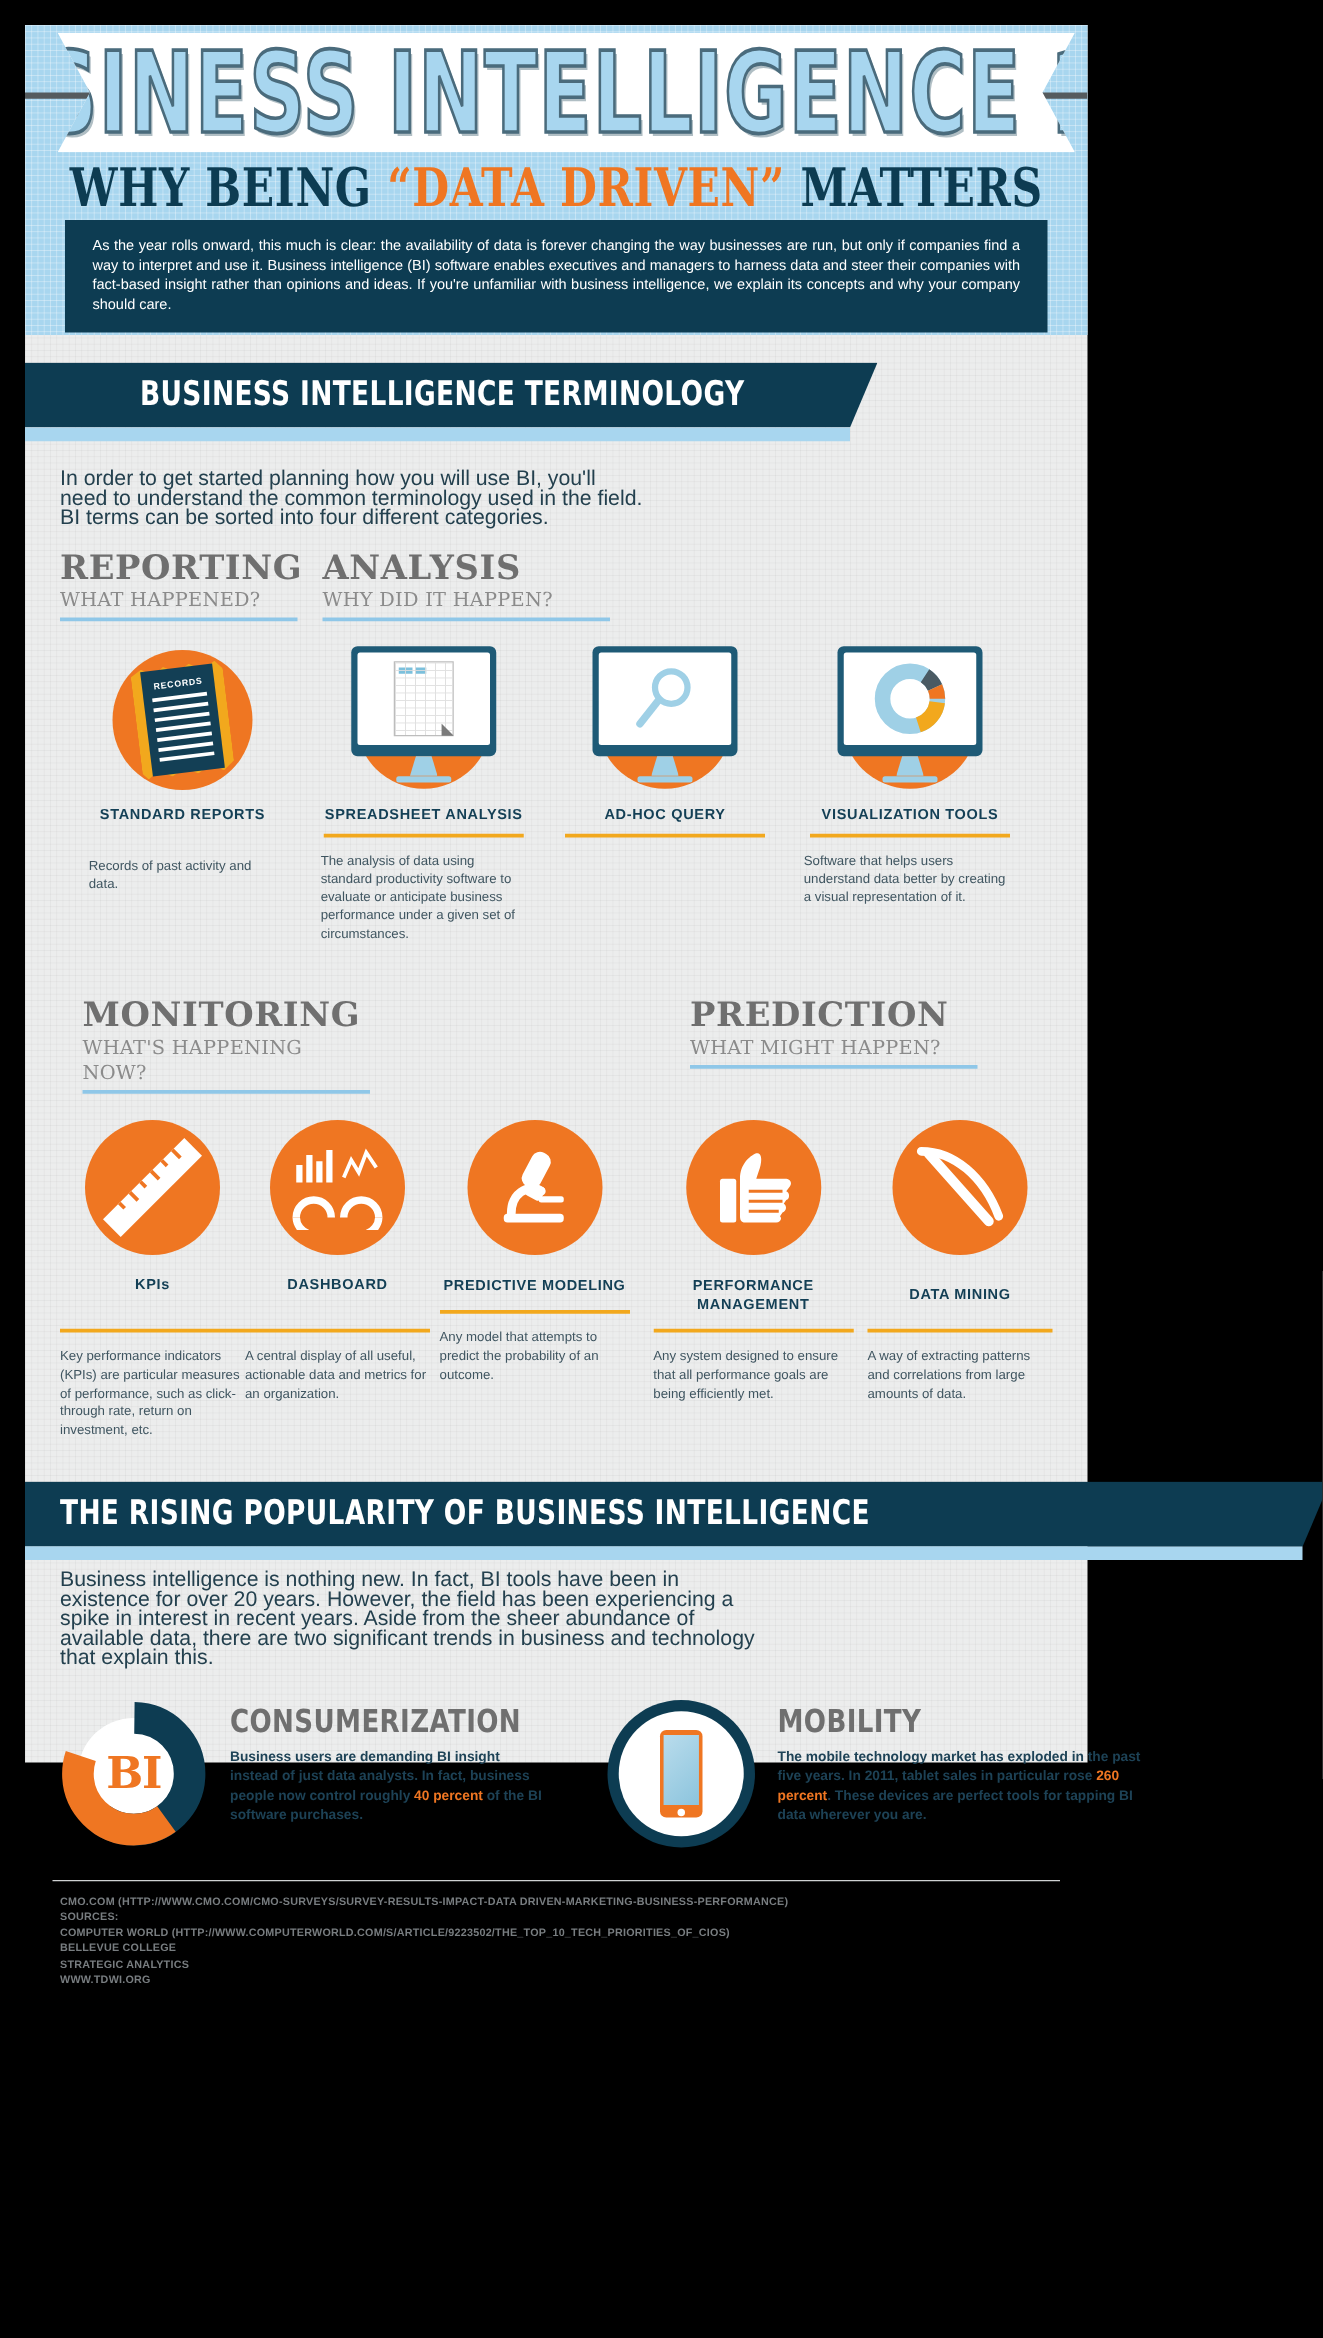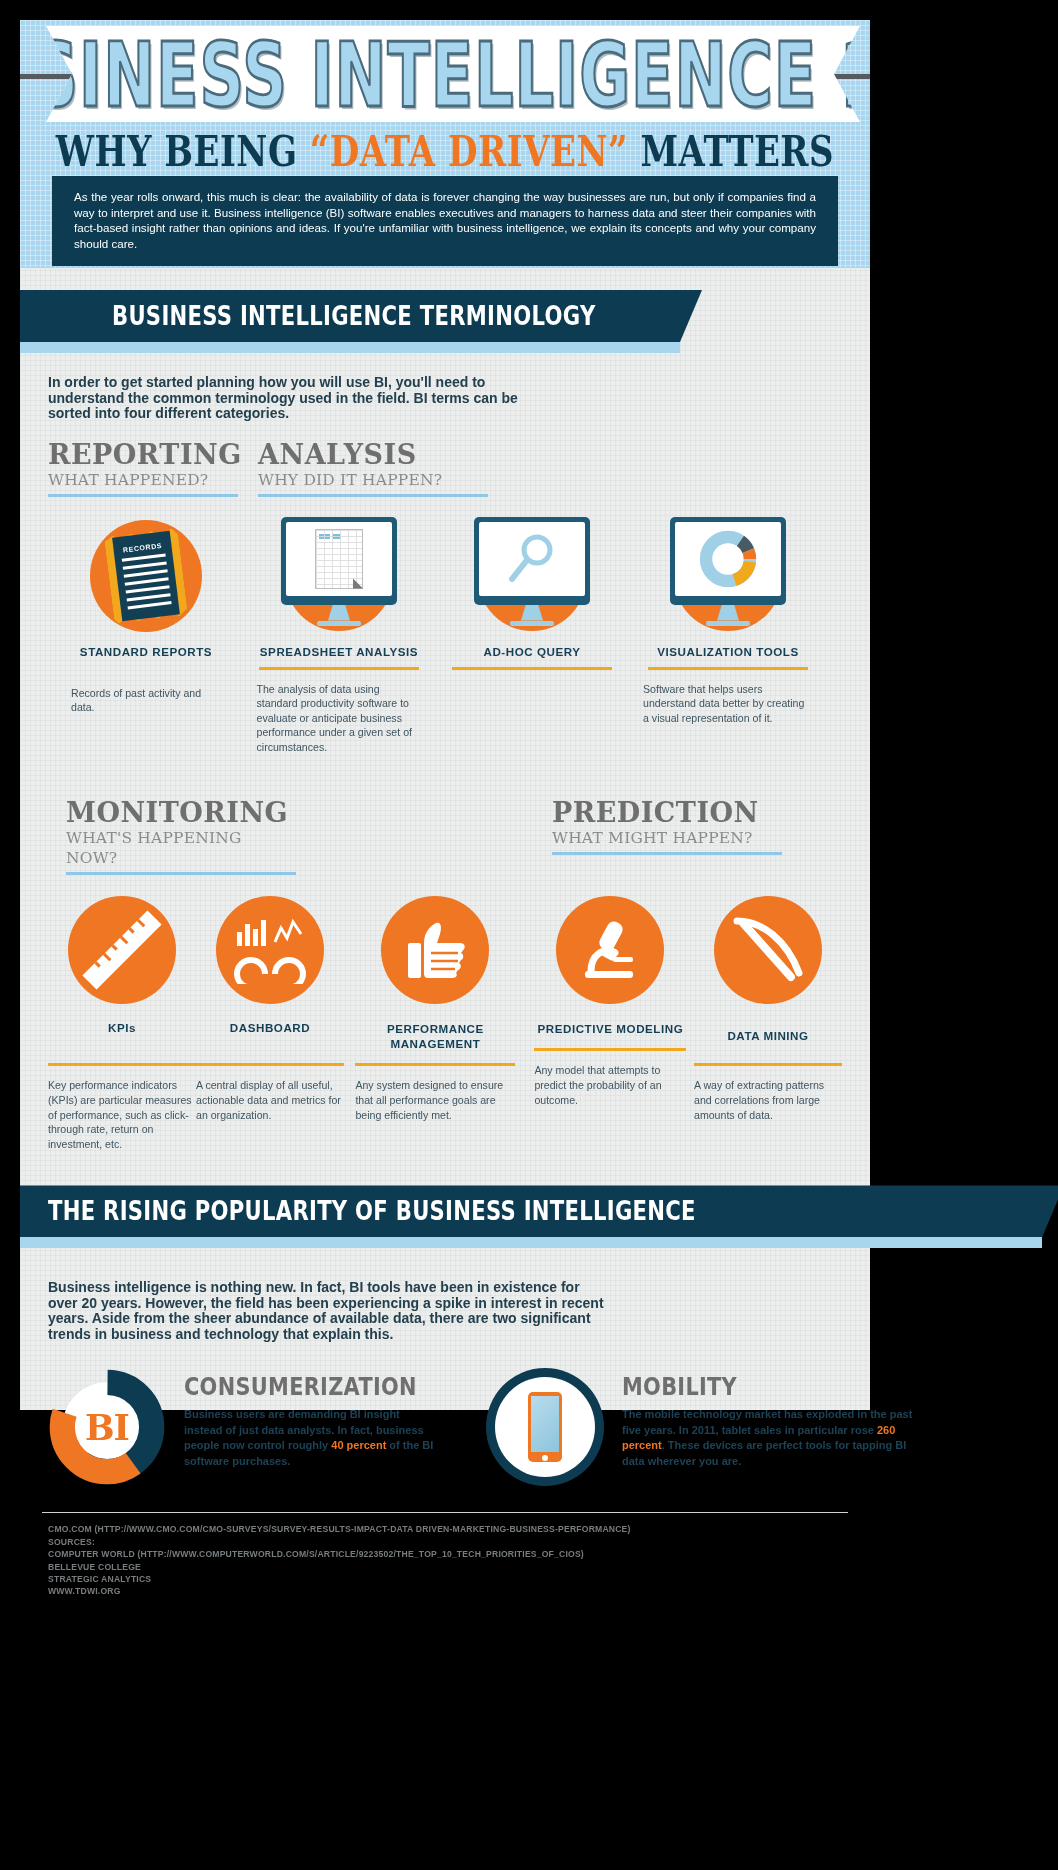--- a/index.html
+++ b/index.html
@@ -115,24 +115,24 @@
   .secbar.w1 { width: 682px; clip-path: polygon(0 0, 100% 0, calc(100% - 22px) 100%, 0 100%); justify-content: center; }
   .secunder {
     height: 11px;
     background: #a8d6ef;
   }
   .secunder.w1 { width: 660px; }
 
   .body-pad { padding: 0 28px; }
 
   .lede {
-    font-size: 14px;
+    font-size: 17px;
     line-height: 15.5px;
     color: #23404e;
-    font-weight: 700;
+    font-weight: 400;
     padding-top: 22px;
   }
 
   
   .cat {
     display: inline-block;
     vertical-align: top;
   }
   .cat h2 {
     font-family: "DejaVu Serif", serif;
@@ -412,54 +412,54 @@
                 <path d="M6 58 a14 14 0 0 0 10 13" fill="none" stroke="#fff" stroke-width="6"></path>
                 <path d="M72 58 a14 14 0 0 1 -10 13" fill="none" stroke="#fff" stroke-width="6"></path>
               </svg>
             </div>
           </div>
           <div class="lbl" style="margin-top:10px">DASHBOARD</div>
           <div class="uline" style="width:148px;margin-top:28px"></div>
           <div class="desc" style="width:148px;margin:0 auto">A central display of all useful, actionable data and metrics for an organization.</div>
         </div>
 
+        <div class="card" style="width:172px">
+          <div class="iconbox">
+            <div class="circ" style="width:108px;height:108px">
+              <svg width="74" height="74" viewBox="0 0 74 74">
+                <rect x="30" y="8" width="16" height="30" rx="7" fill="#fff" transform="rotate(28 38 23)"></rect>
+                <rect x="30" y="34" width="14" height="12" rx="3" fill="#fff" transform="rotate(28 37 40)"></rect>
+                <path d="M18 58 C18 42 30 34 42 40" fill="none" stroke="#fff" stroke-width="7" stroke-linecap="round"></path>
+                <rect x="12" y="58" width="48" height="7" rx="3" fill="#fff"></rect>
+                <rect x="40" y="44" width="20" height="5" rx="2" fill="#fff"></rect>
+              </svg>
+            </div>
+          </div>
+          <div class="lbl" style="margin-top:10px;line-height:15px">PREDICTIVE MODELING</div>
+          <div class="uline" style="width:152px;margin-top:12px"></div>
+          <div class="desc" style="width:152px;margin:0 auto">Any model that attempts to predict the probability of an outcome.</div>
+        </div>
+
         <div class="card" style="width:188px">
           <div class="iconbox">
             <div class="circ" style="width:108px;height:108px">
               <svg width="74" height="74" viewBox="0 0 74 74">
                 <path d="M26 30 C26 18 34 12 38 10 C44 8 44 16 41 24 L39 30 L62 30 C66 30 68 33 66 36 L63 40 C66 41 66 46 63 47 L61 50 C64 52 63 56 60 57 L58 60 C60 62 58 65 55 65 L30 65 C27 65 26 63 26 60 Z" fill="#fff"></path>
                 <rect x="10" y="30" width="13" height="35" rx="2" fill="#fff"></rect>
                 <line x1="33" y1="40" x2="60" y2="40" stroke="#ef7622" stroke-width="2.5"></line>
                 <line x1="33" y1="48" x2="60" y2="48" stroke="#ef7622" stroke-width="2.5"></line>
                 <line x1="33" y1="56" x2="57" y2="56" stroke="#ef7622" stroke-width="2.5"></line>
               </svg>
             </div>
           </div>
           <div class="lbl" style="margin-top:10px;line-height:15px">PERFORMANCE MANAGEMENT</div>
           <div class="uline" style="width:160px;margin-top:12px"></div>
           <div class="desc" style="width:160px;margin:0 auto">Any system designed to ensure that all performance goals are being efficiently met.</div>
         </div>
 
-        <div class="card" style="width:172px">
-          <div class="iconbox">
-            <div class="circ" style="width:108px;height:108px">
-              <svg width="74" height="74" viewBox="0 0 74 74">
-                <rect x="30" y="8" width="16" height="30" rx="7" fill="#fff" transform="rotate(28 38 23)"></rect>
-                <rect x="30" y="34" width="14" height="12" rx="3" fill="#fff" transform="rotate(28 37 40)"></rect>
-                <path d="M18 58 C18 42 30 34 42 40" fill="none" stroke="#fff" stroke-width="7" stroke-linecap="round"></path>
-                <rect x="12" y="58" width="48" height="7" rx="3" fill="#fff"></rect>
-                <rect x="40" y="44" width="20" height="5" rx="2" fill="#fff"></rect>
-              </svg>
-            </div>
-          </div>
-          <div class="lbl" style="margin-top:10px;line-height:15px">PREDICTIVE MODELING</div>
-          <div class="uline" style="width:152px;margin-top:12px"></div>
-          <div class="desc" style="width:152px;margin:0 auto">Any model that attempts to predict the probability of an outcome.</div>
-        </div>
-
         <div class="card" style="width:150px">
           <div class="iconbox">
             <div class="circ" style="width:108px;height:108px">
               <svg width="78" height="78" viewBox="0 0 78 78">
                 <path d="M8 10 C34 10 58 30 70 62" fill="none" stroke="#fff" stroke-width="7" stroke-linecap="round"></path>
                 <line x1="14" y1="12" x2="62" y2="66" stroke="#fff" stroke-width="8" stroke-linecap="round"></line>
               </svg>
             </div>
           </div>
           <div class="lbl" style="margin-top:18px">DATA MINING</div>
@@ -471,21 +471,21 @@
 
     <div style="height:34px"></div>
     <div class="secwrap">
       <div class="secbar" style="width:1044px;clip-path:polygon(0 0,100% 0,calc(100% - 22px) 100%,0 100%)">
         <span>THE RISING POPULARITY OF BUSINESS INTELLIGENCE</span>
       </div>
       <div class="secunder" style="width:1022px"></div>
     </div>
 
     <div class="body-pad">
-      <div class="lede" style="width:560px;padding-top:32px">Business intelligence is nothing new. In fact, BI tools have been in existence for over 20 years. However, the field has been experiencing a spike in interest in recent years. Aside from the sheer abundance of available data, there are two significant trends in business and technology that explain this.</div>
+      <div class="lede" style="width:560px;padding-top:8px">Business intelligence is nothing new. In fact, BI tools have been in existence for over 20 years. However, the field has been experiencing a spike in interest in recent years. Aside from the sheer abundance of available data, there are two significant trends in business and technology that explain this.</div>
 
       <div style="display:flex;margin-top:26px;gap:26px">
 
         <div class="trend" style="width:400px">
           <div style="position:relative;width:118px;height:118px;flex:none">
             <svg width="118" height="118" viewBox="0 0 42 42">
               <circle cx="21" cy="21" r="15.9" fill="#fff"></circle>
               <circle cx="21" cy="21" r="15.9" fill="none" stroke="#0d3c52" stroke-width="9" stroke-dasharray="60 40" stroke-dashoffset="25"></circle>
               <circle cx="21" cy="21" r="15.9" fill="none" stroke="#ef7622" stroke-width="9" stroke-dasharray="40 60" stroke-dashoffset="85"></circle>
             </svg>

